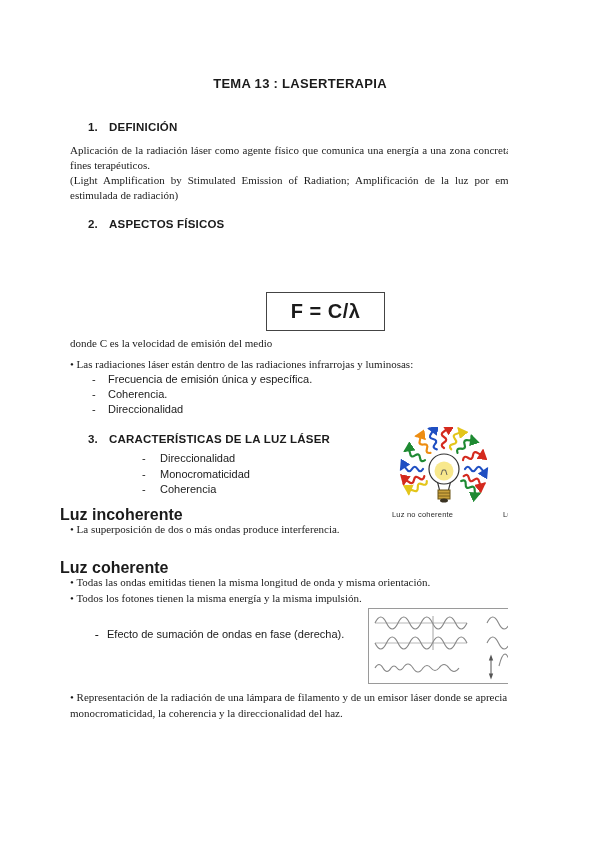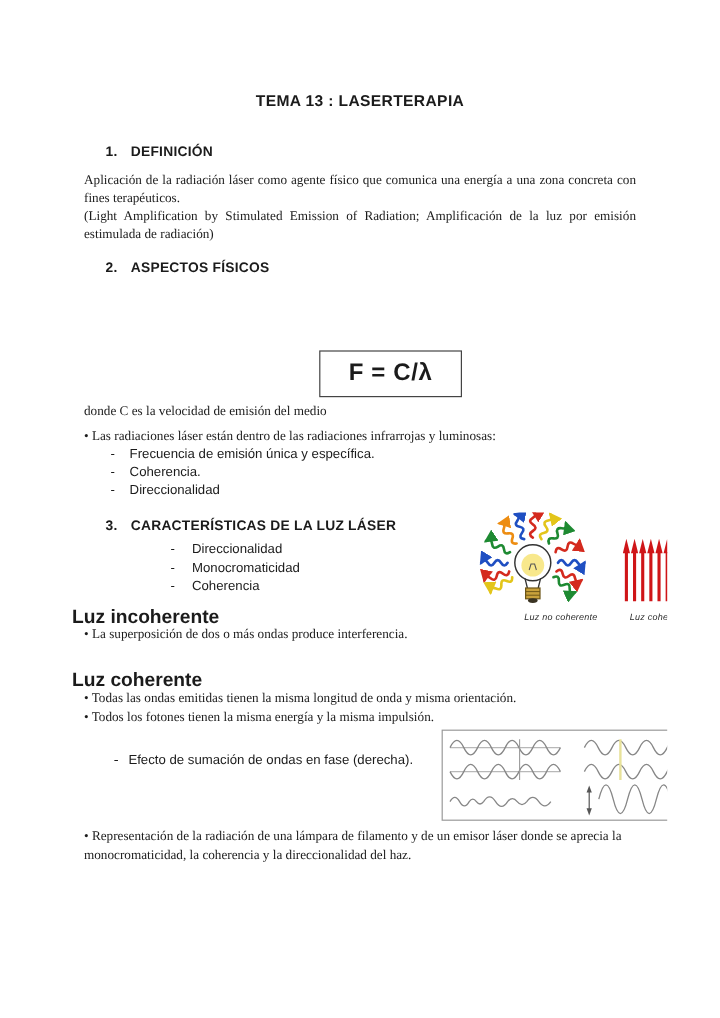--- a/index.html
+++ b/index.html
@@ -3,21 +3,20 @@
 <meta charset="utf-8">
 <style>
   html,body { margin:0; padding:0; background:#ffffff; }
   .page {
     position:relative;
     width:508px; height:848px;
     background:#ffffff;
     font-family:"Liberation Sans","DejaVu Sans",sans-serif;
     color:#1b1b1b;
     overflow:hidden;
-    padding-left:48px;
   }
   .abs { position:absolute; }
   .doc-title {
     top:76px; left:0; width:600px;
     text-align:center; font-weight:bold; font-size:13px; letter-spacing:.3px;
   }
   .heading {
     left:88px; font-weight:bold; font-size:11.5px; letter-spacing:.2px;
     display:flex;
   }
@@ -40,21 +39,21 @@
     border:1.5px solid #444;
     display:flex; align-items:center; justify-content:center;
     font-weight:bold; font-size:20px; letter-spacing:.5px;
     background:#fff;
     margin-left:17px;
   }
   .ul-head {
     left:60px; font-size:16px; font-weight:bold; 
   }
   .fig-caption {
-    font-size:7.5px; color:#2a2a2a; text-align:right; letter-spacing:.2px;font-style:italic;
+    font-size:7.5px; color:#2a2a2a; text-align:left; letter-spacing:.2px;
   }
   .wave-box {
     left:368px; top:608px; width:211px; height:74px;
     border:1.5px solid #9a9a9a; background:#fff;
   }
   svg { display:block; }
 </style>
 </head>
 <body>
 

